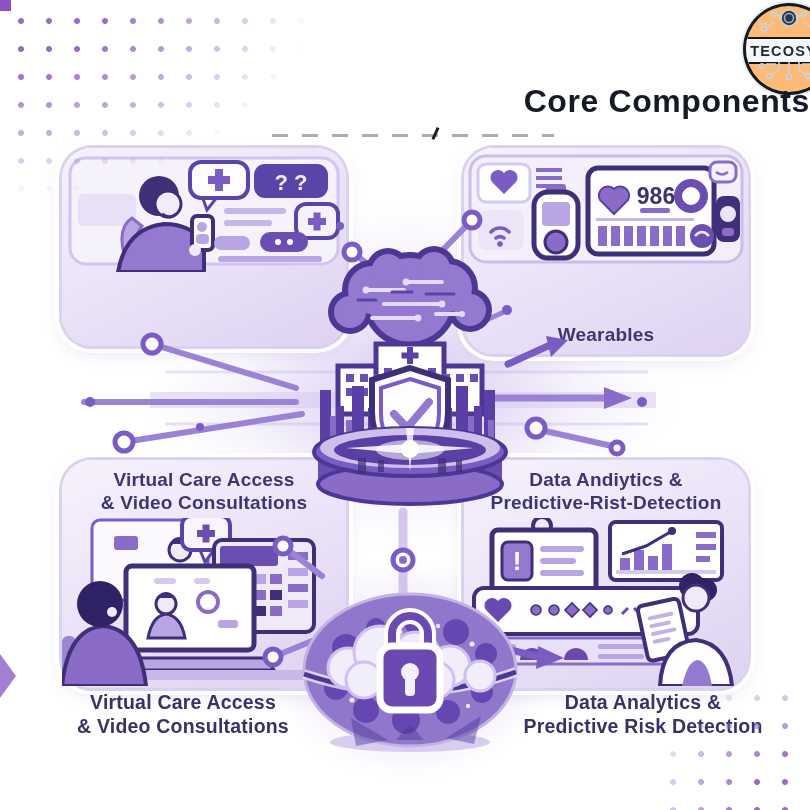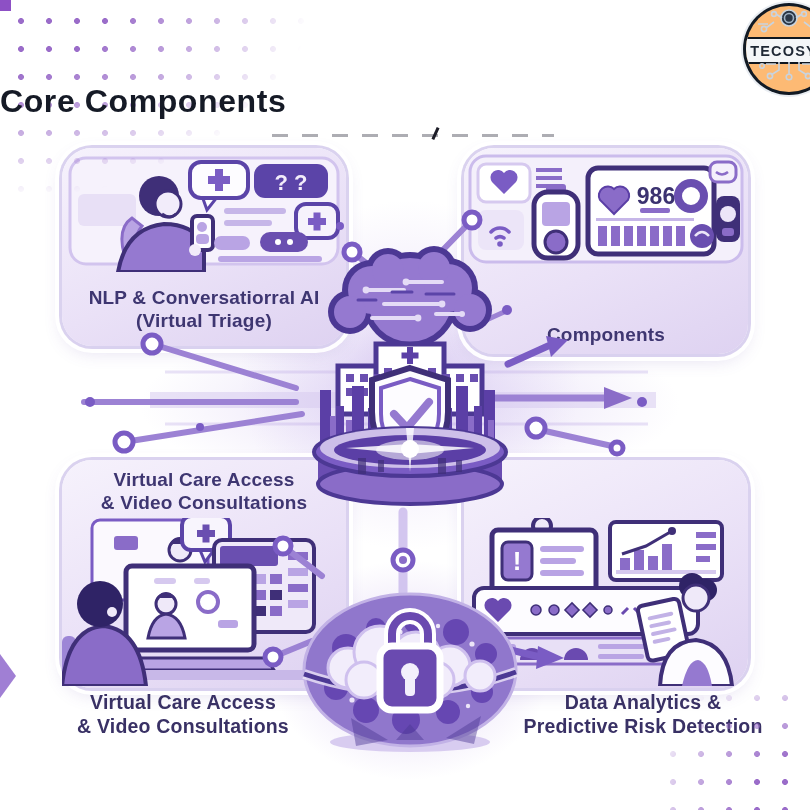--- a/index.html
+++ b/index.html
@@ -20,21 +20,21 @@
         border-top:22px solid transparent;border-bottom:22px solid transparent;border-left:16px solid #8f68cc;opacity:.85;}
   
   .logo{position:absolute;left:714px;top:6px;width:86px;height:86px;border-radius:50%;
         background:#fdba74;box-shadow:0 0 0 3px #121a24, 0 0 0 5px #e9edf2;overflow:hidden;z-index:9;margin-left:32px;}
   .logo-band{position:absolute;left:0;right:0;top:31px;height:23px;background:#f4f6f8;
         display:flex;align-items:center;justify-content:center;
         font-weight:bold;font-size:14.5px;letter-spacing:1.2px;color:#1e2734;
         border-top:2px solid #0f161f;border-bottom:2px solid #0f161f;}
   .logo svg{position:absolute;left:0;}
   
-  .title{position:absolute;top:62px;left:0;right:0;text-align:left;z-index:9;
+  .title{position:absolute;top:62px;left:0;right:0;text-align:right;z-index:9;
         font-size:32px;font-weight:bold;color:#151a26;letter-spacing:.6px;}
   
   .crop-artifact{position:absolute;left:272px;top:134px;width:282px;height:3px;opacity:.65;z-index:2;
         background:repeating-linear-gradient(90deg, rgba(45,45,60,.6) 0 16px, transparent 16px 30px);}
   .crop-slash{position:absolute;left:434px;top:127px;width:3px;height:13px;background:#1d1d28;
         transform:rotate(24deg);z-index:2;}
   
   .center-glow{position:absolute;left:240px;top:200px;width:340px;height:350px;z-index:1;
         background:radial-gradient(closest-side, rgba(190,165,232,.55), rgba(214,198,242,.28), transparent);}
   .mid-band{position:absolute;left:140px;top:320px;width:540px;height:170px;z-index:1;
@@ -190,24 +190,20 @@
       <g>
         <rect x="162" y="56" width="62" height="6" rx="3" fill="#c6b6e8"></rect>
         <rect x="162" y="68" width="48" height="6" rx="3" fill="#c6b6e8"></rect>
         <rect x="152" y="84" width="36" height="14" rx="7" fill="#b9a4e4"></rect>
         <rect x="198" y="80" width="48" height="20" rx="10" fill="#6a4fb0"></rect>
         <circle cx="216" cy="90" r="3" fill="#fff"></circle>
           <circle cx="228" cy="90" r="3" fill="#fff"></circle>
         <rect x="156" y="104" width="104" height="6" rx="3" fill="#b9a4e4"></rect>
       </g>
     </svg>
-    <div class="qlabel qlabel-bottom">
-      <div>NLP &amp; Conversatiorral AI</div>
-      <div>(Virtual Triage)</div>
-    </div>
   </div>
 
   <div class="panel panel-tr">
     <svg class="illus" style="top:4px" width="284" height="118" viewBox="0 0 284 118">
       <rect x="6" y="4" width="272" height="106" rx="16" fill="#f4f0fb" stroke="#cbbcec" stroke-width="3"></rect>
       <g>
         <rect x="14" y="12" width="52" height="38" rx="8" fill="#fff" stroke="#d6c9ef" stroke-width="3"></rect>
         <path d="M40,42 l-12,-12 a7.5,7.5 0 0,1 12,-9 a7.5,7.5 0 0,1 12,9 z" fill="#7a5cc4"></path>
         <rect x="72" y="16" width="26" height="4" fill="#8a6cc8"></rect>
         <rect x="72" y="24" width="26" height="4" fill="#8a6cc8"></rect>
@@ -245,21 +241,21 @@
       </g>
       <g>
         <rect x="252" y="44" width="24" height="46" rx="8" fill="#3f2f78"></rect>
         <circle cx="264" cy="62" r="8" fill="#ece5f8"></circle>
         <rect x="258" y="76" width="12" height="8" rx="3" fill="#8a6cc8"></rect>
       </g>
       <rect x="246" y="10" width="26" height="20" rx="7" fill="#f4f0fb" stroke="#8a6cc8" stroke-width="3"></rect>
       <path d="M252,20 q6,5 12,0" stroke="#8a6cc8" stroke-width="2.5" fill="none"></path>
     </svg>
     <div class="qlabel qlabel-bottom3">
-      <div>Components</div>
+      <div>Wearables</div>
     </div>
   </div>
 
   <div class="panel panel-bl">
     <div class="qlabel qlabel-top">
       <div>Virtual Care Access</div>
       <div>&amp; Video Consultations</div>
     </div>
     <svg class="illus" style="top:58px" width="284" height="168" viewBox="0 0 284 168">
       <g>
@@ -312,20 +308,24 @@
       <g>
         <rect x="0" y="118" width="14" height="48" rx="6" fill="#9d86d6"></rect>
         <path d="M0,168 q6,-58 42,-60 q36,4 42,60 z" fill="#8a6cc8" stroke="#3f2f78" stroke-width="4"></path>
         <circle cx="38" cy="86" r="23" fill="#2f2366"></circle>
         <circle cx="50" cy="94" r="5" fill="#efe9f9"></circle>
       </g>
     </svg>
   </div>
 
   <div class="panel panel-br">
+    <div class="qlabel qlabel-top">
+      <div>Data  Andiytics &amp;</div>
+      <div>Predictive-Rist-Detection</div>
+    </div>
     <svg class="illus" style="top:58px" width="284" height="168" viewBox="0 0 284 168">
       <g>
         <circle cx="78" cy="8" r="9" fill="none" stroke="#3f2f78" stroke-width="4"></circle>
         <rect x="28" y="12" width="104" height="62" rx="6" fill="#fff" stroke="#3f2f78" stroke-width="5"></rect>
         <rect x="38" y="24" width="30" height="38" rx="6" fill="#9579d0" stroke="#3f2f78" stroke-width="3"></rect>
         <text x="53" y="52" text-anchor="middle" font-size="26" font-weight="bold" fill="#fff" font-family="Liberation Sans, sans-serif">!</text>
         <rect x="76" y="28" width="44" height="6" rx="3" fill="#b9a4e4"></rect>
         <rect x="76" y="40" width="36" height="6" rx="3" fill="#b9a4e4"></rect>
         <rect x="76" y="52" width="44" height="6" rx="3" fill="#b9a4e4"></rect>
       </g>

